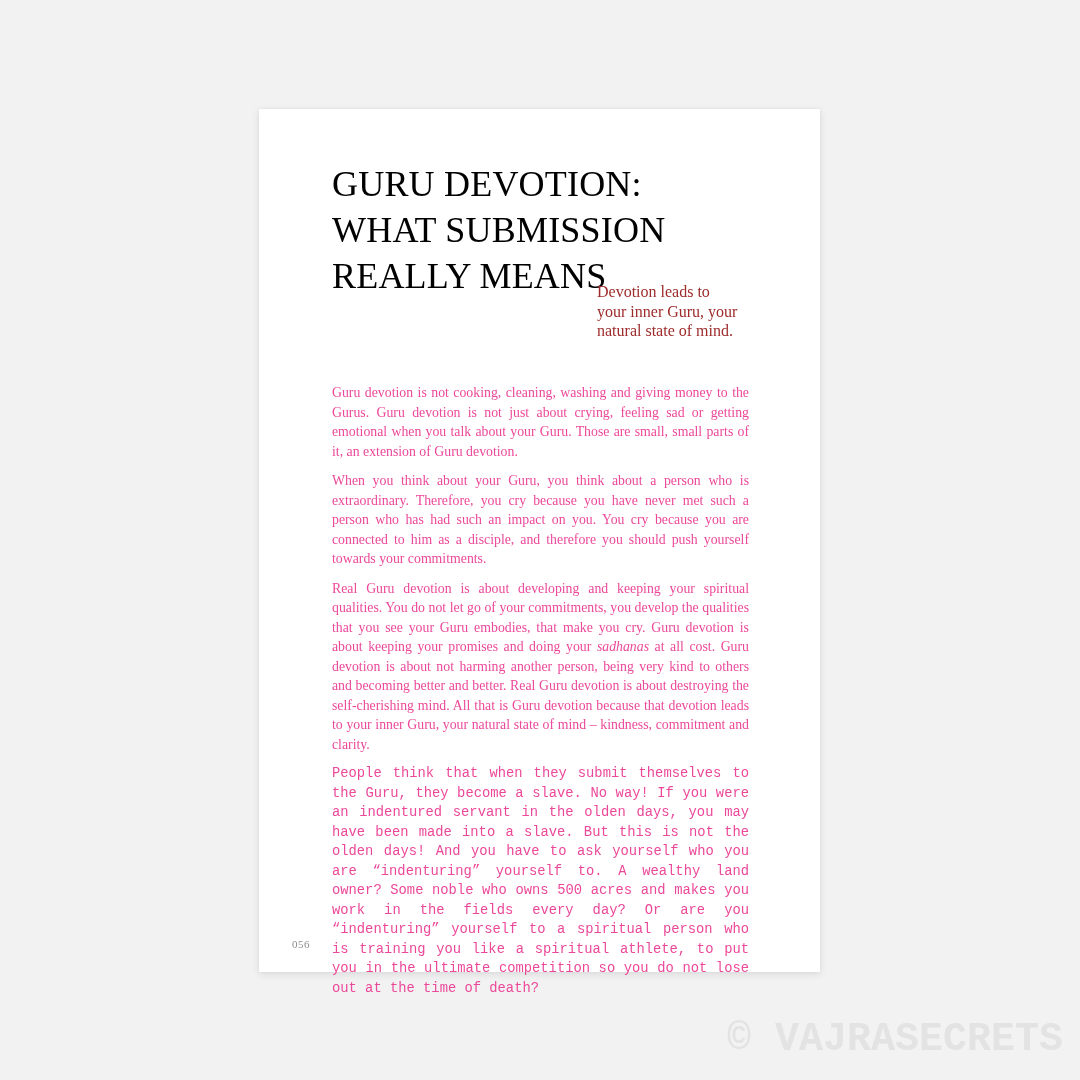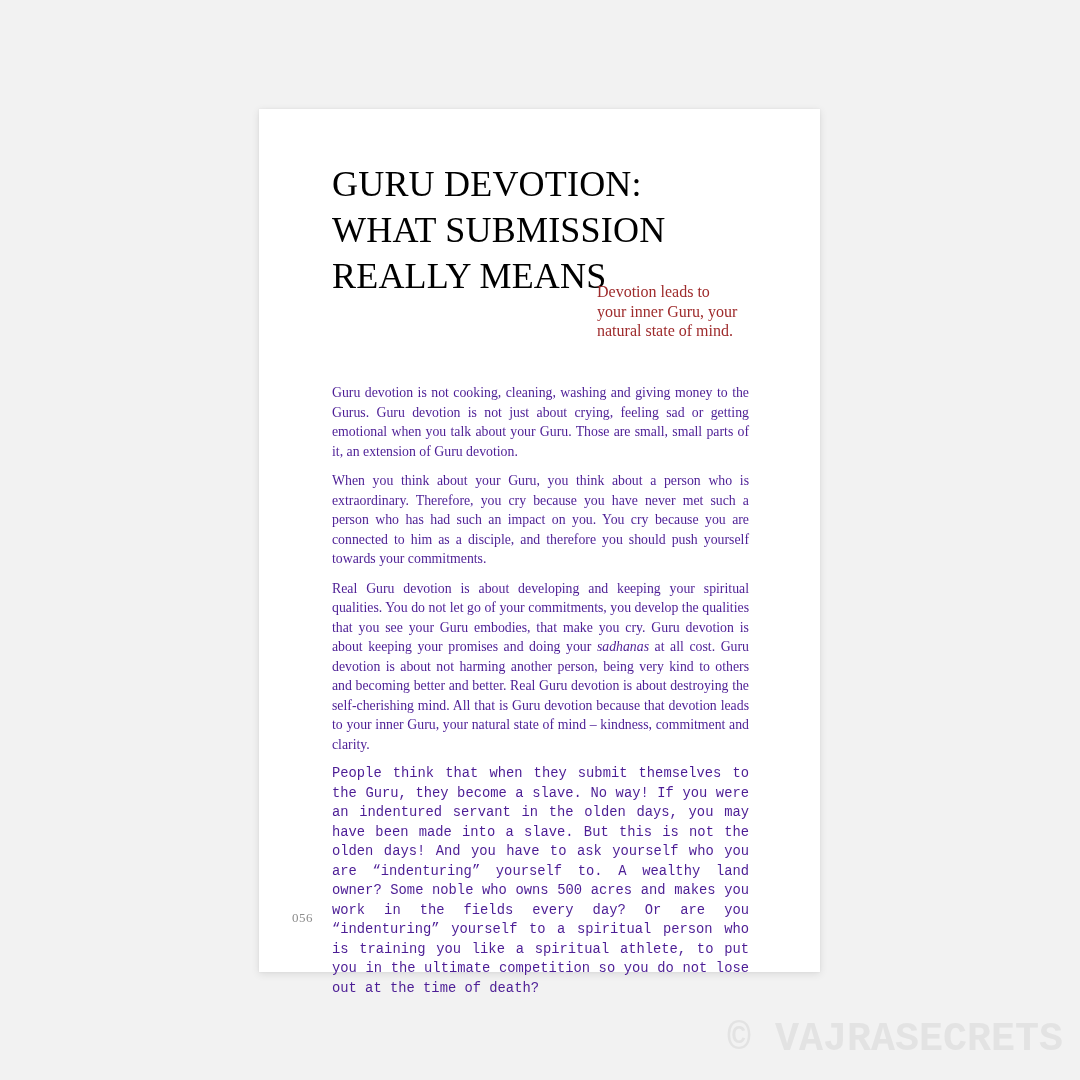--- a/index.html
+++ b/index.html
@@ -45,31 +45,31 @@
     line-height: 19.5px;
     color: #9e2a2b;
   }
   .body-text {
     position: absolute;
     left: 73px;
     top: 274px;
     width: 417px;
     font-size: 13.8px;
     line-height: 19.5px;
-    color: #4c1d95;
+    color: #ec4899;
     text-align: justify;
   }
   .body-text p { margin: 0 0 10px 0; }
   .body-text p:last-child { margin-bottom: 0; font-family: Liberation Mono, monospace; }
   .body-text em { }
   .page-number {
     position: absolute;
     left: 33px;
-    top: 801px;
-    font-size: 13px;
+    top: 829px;
+    font-size: 11px;
     color: #8c8c8c;
     letter-spacing: 0.5px;
   }
   .watermark {
     position: absolute;
     right: 17px;
     bottom: 18px;
     font-family: "Liberation Mono", monospace;
     font-weight: bold;
     font-size: 40px;

